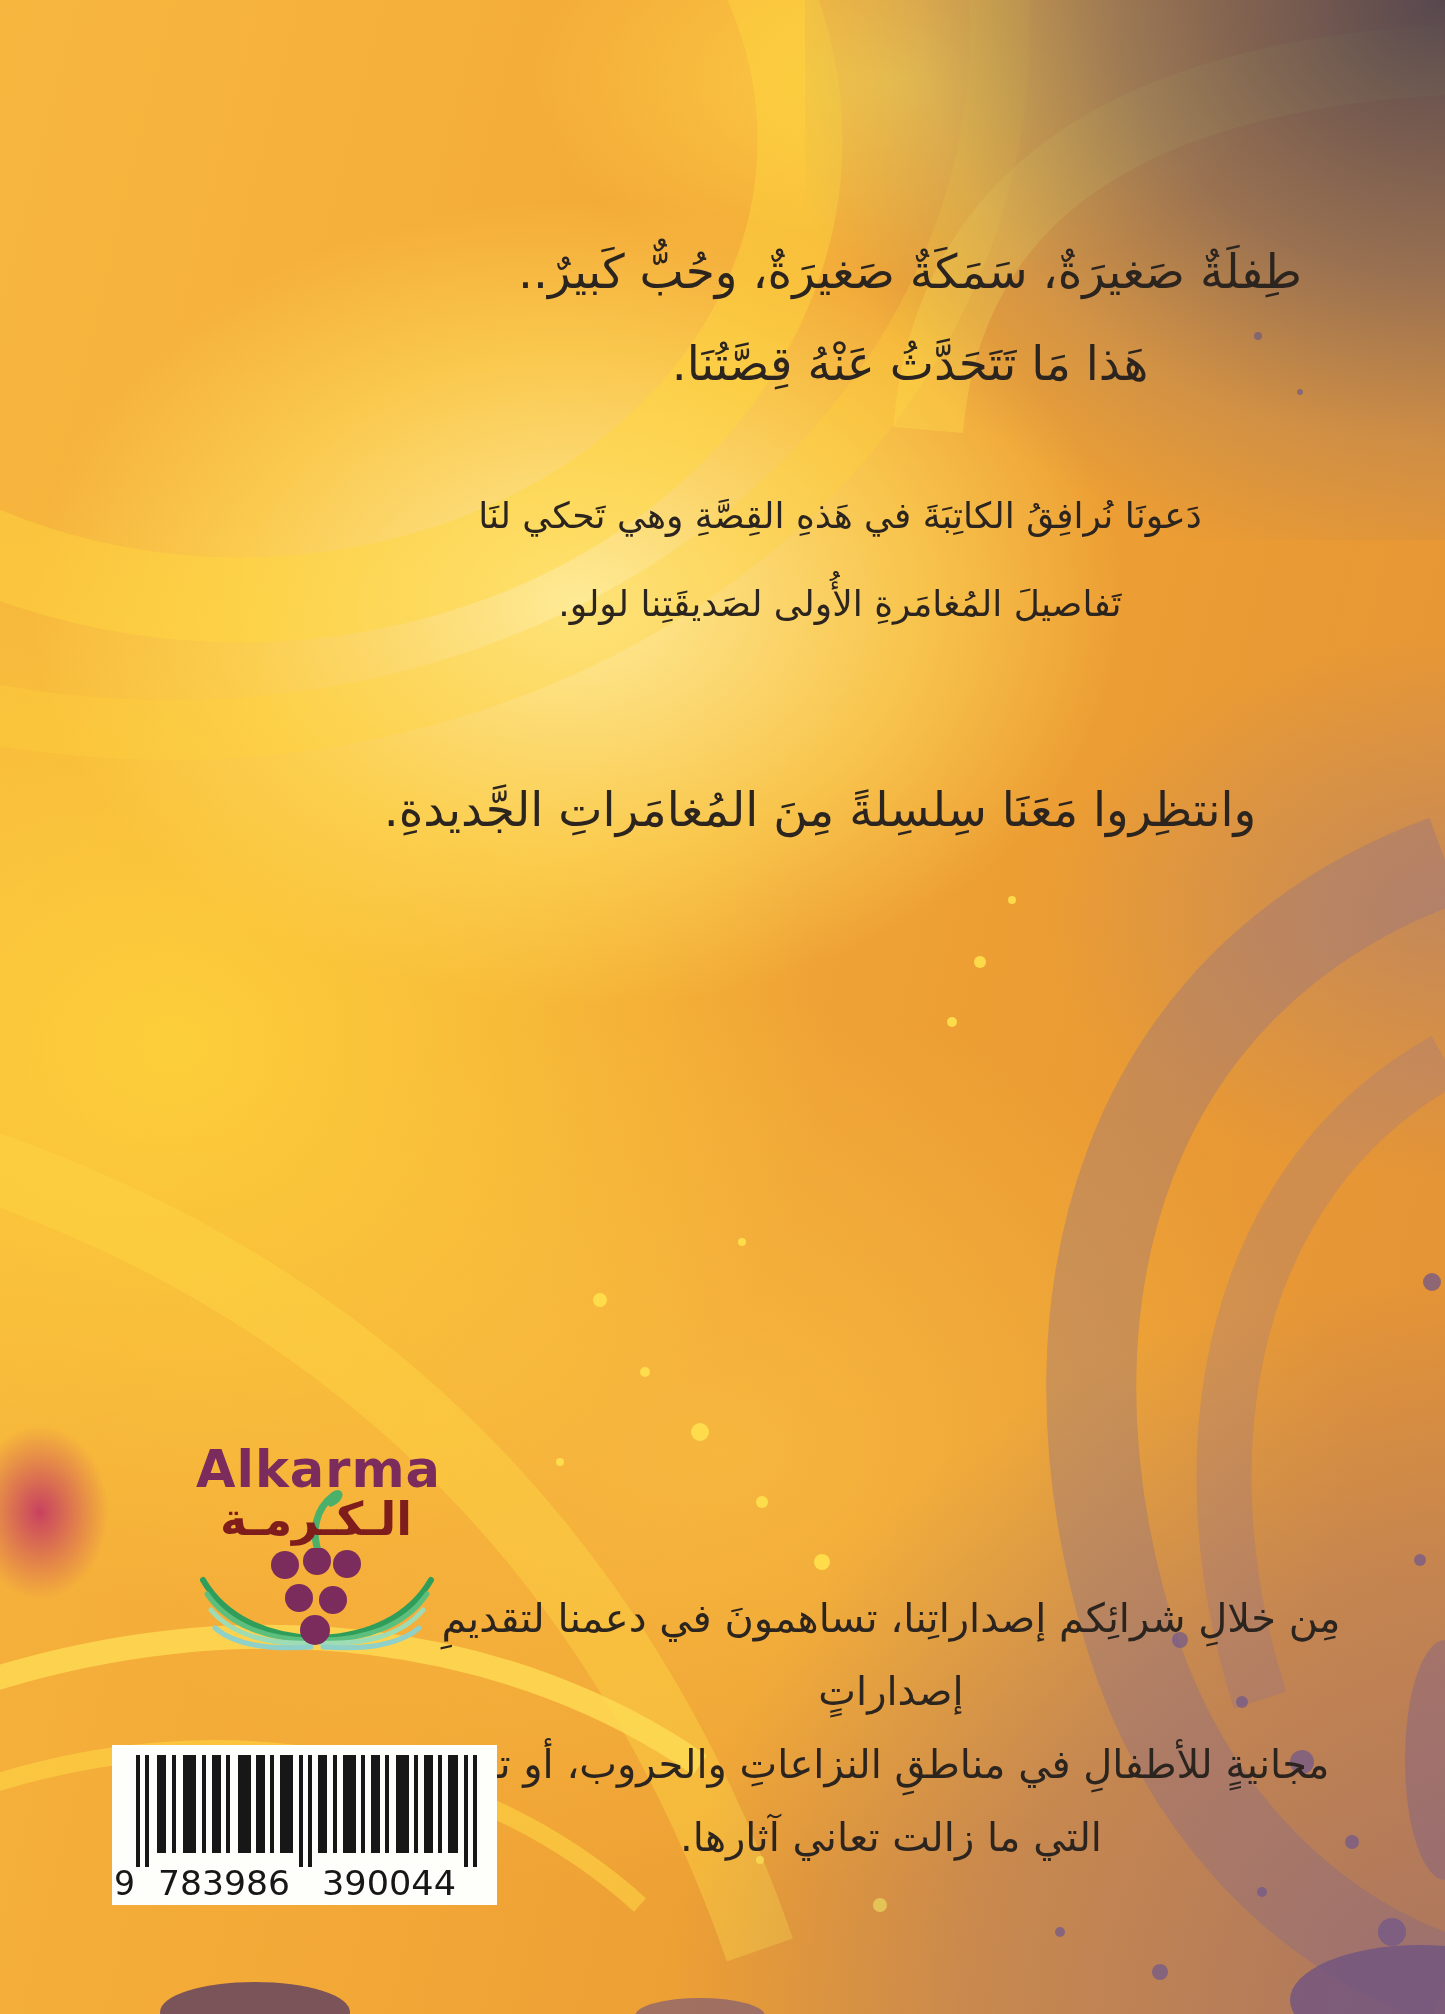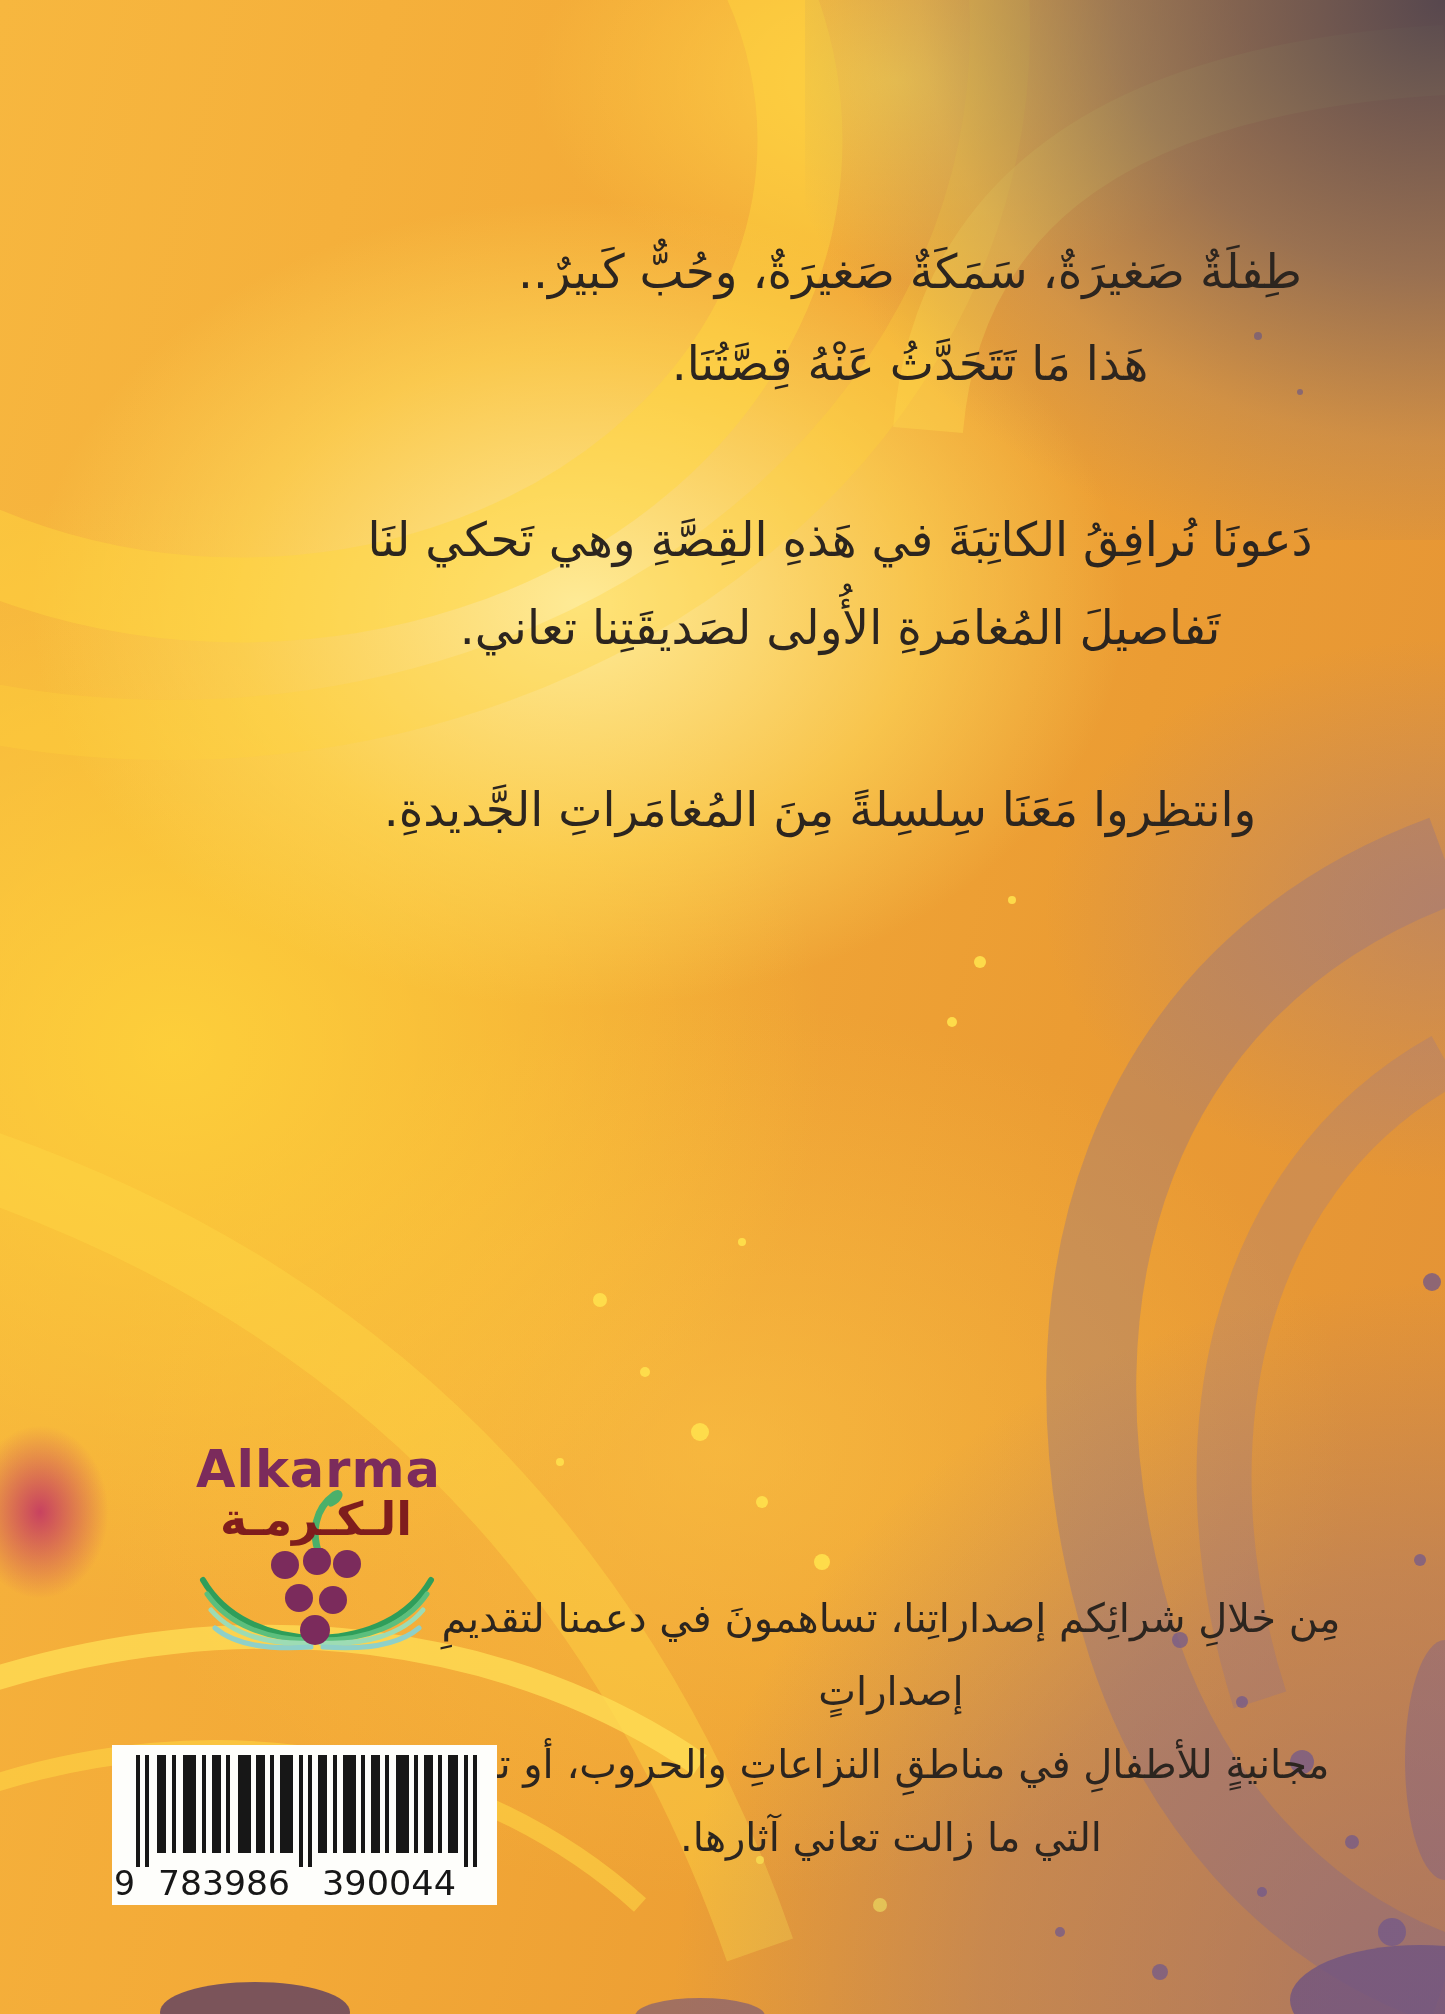--- a/index.html
+++ b/index.html
@@ -36,21 +36,21 @@
   }
   .ov-magenta {
     left:-55px; top:1392px; width:190px; height:240px;
     background: radial-gradient(closest-side, rgba(192,46,102,0.85) 0%, rgba(192,46,102,0) 72%);
   }
   .art { inset:0; width:1445px; height:2014px; }
 
   
   .ar { direction:rtl; text-align:center; color:#2c251f; }
   .blurb-p1 { top:226px; left:410px; width:1000px; font-size:47px; line-height:92px; z-index:5; }
-  .blurb-p2 { top:496px; left:320px; width:1040px; font-size:47px; line-height:88px; z-index:5; }
+  .blurb-p2 { top:472px; left:320px; width:1040px; font-size:36px; line-height:88px; z-index:5; }
   .blurb-p3 { top:764px; left:300px; width:1040px; font-size:47px; line-height:92px; z-index:5; }
   .support-note { top:1582px; left:416px; width:950px; font-size:40px; line-height:73px; z-index:5; }
 
   
   .logo-latin {
     top:1444px; left:196px; width:240px;
     text-align:left; font-size:51px; line-height:52px;
     font-weight:bold; letter-spacing:1px; color:#7b2b5c; z-index:6;
   }
   .logo-arabic {
@@ -132,21 +132,21 @@
   <div class="layer ov-rightmid"></div>
   <div class="layer ov-bottomright"></div>
   <div class="layer ov-magenta"></div>
 
   <div class="layer ar blurb-p1">
     <div>طِفلَةٌ صَغيرَةٌ، سَمَكَةٌ صَغيرَةٌ، وحُبٌّ كَبيرٌ..</div>
     <div>هَذا مَا تَتَحَدَّثُ عَنْهُ قِصَّتُنَا.</div>
   </div>
   <div class="layer ar blurb-p2">
     <div>دَعونَا نُرافِقُ الكاتِبَةَ في هَذهِ القِصَّةِ وهي تَحكي لنَا</div>
-    <div>تَفاصيلَ المُغامَرةِ الأُولى لصَديقَتِنا تعاني.</div>
+    <div>تَفاصيلَ المُغامَرةِ الأُولى لصَديقَتِنا لولو.</div>
   </div>
   <div class="layer ar blurb-p3">
     <div>وانتظِروا مَعَنَا سِلسِلةً مِنَ المُغامَراتِ الجَّديدةِ.</div>
   </div>
 
   <div class="layer logo-latin">Alkarma</div>
   <div class="layer logo-arabic">الـكـرمـة</div>
 
   <svg class="layer logo-book" viewBox="0 0 240 104">
 

